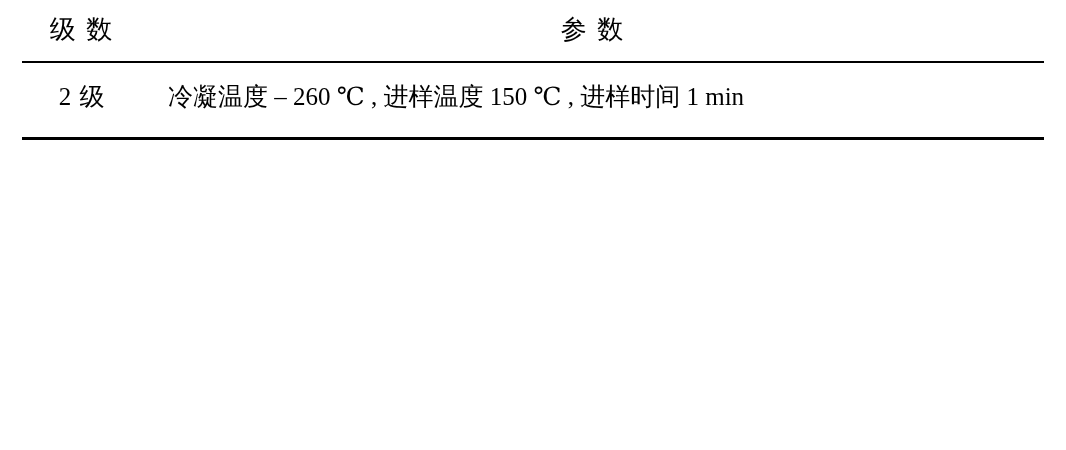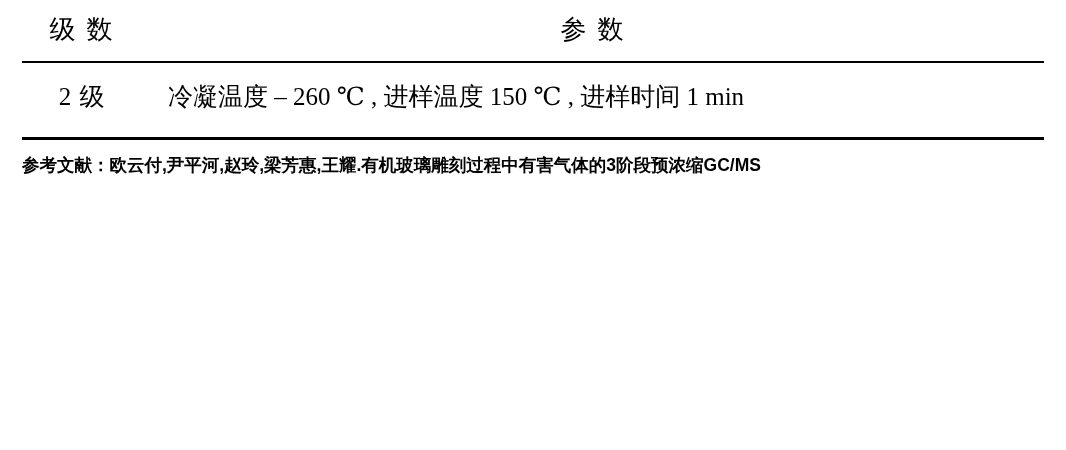--- a/index.html
+++ b/index.html
@@ -29,21 +29,21 @@
     table-layout: fixed;
   }
 
   thead th {
     font-weight: normal;
     font-size: 26px;
     letter-spacing: 2px;
     padding: 12px 0 14px 0;
     border-bottom: 2px solid #000;
     text-align: center;
-    font-family: Liberation Sans, sans-serif;
+    font-family: Liberation Serif, serif;
   }
 
   th.col-level { width: 120px; }
   th.col-param { width: auto; }
 
   tbody td {
     vertical-align: middle;
     font-size: 25px;
     padding: 14px 0;
   }
@@ -98,16 +98,15 @@
         <td class="param">
           <div>冷凝温度 – 260 ℃ , 进样温度 150 ℃ , 进样时间 1 min</div>
         </td>
       </tr>
     </tbody>
   </table>
 
   <div class="bottom-rule"></div>
 
   <div class="refs">
-    <div>参考文献：欧云付,尹平河,赵玲,梁芳惠,王耀.有机玻璃雕刻过程中有害气体的3阶段预浓缩GC/MS</div>
   </div>
 
 </div>
 
 </body></html>

